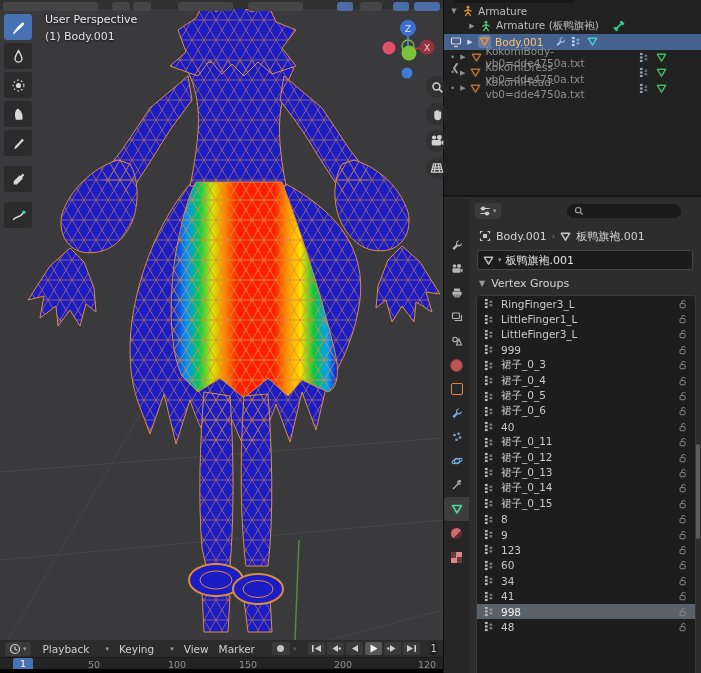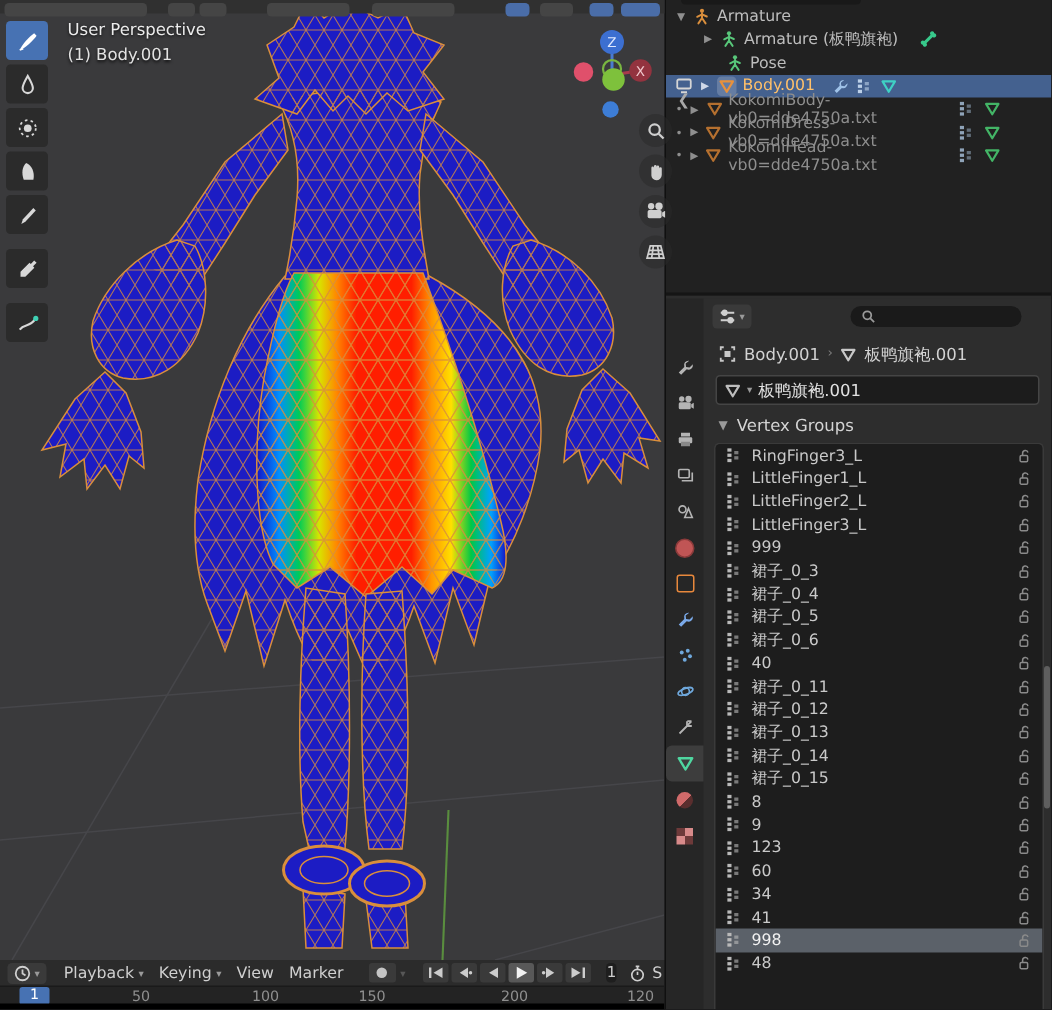--- a/index.html
+++ b/index.html
@@ -23,21 +23,21 @@
   .gizmo{position:absolute;right:26px;top:16px;z-index:5;}
   .navcol{position:absolute;right:13px;top:76px;display:flex;flex-direction:column;gap:5px;z-index:5;}
   .navbtn{width:22px;height:22px;border-radius:50%;background:rgba(42,42,42,.55);display:flex;align-items:center;justify-content:center;}
   .side-chev{position:absolute;right:1px;top:62px;color:#a9a9a9;font-size:10px;z-index:5;}
 
   
   .timeline{position:absolute;left:0;top:640px;width:443px;height:29px;}
   .tl-header{display:flex;align-items:center;height:17px;background:#2b2b2b;padding:0 5px;font-size:10.5px;color:#cfcfcf;border-bottom:1px solid #1a1a1a;}
   .tl-etype{display:flex;align-items:center;gap:2px;background:#3a3a3a;border-radius:3px;padding:1px 4px;margin-right:7px;}
   .chev{font-size:7px;color:#9a9a9a;}
-  .menu{padding:0 5px;display:flex;align-items:center;gap:3px;justify-content:space-between;}
+  .menu{padding:0 5px;display:flex;align-items:center;gap:16px;justify-content:space-between;}
   .rec-wrap{display:flex;align-items:center;gap:3px;margin-left:12px;}
   .recbtn{width:18px;height:13px;background:#3a3a3a;border-radius:2px;display:flex;align-items:center;justify-content:center;}
   .recdot{width:7px;height:7px;border-radius:50%;background:#c4c4c4;}
   .transport{display:flex;gap:2px;margin-left:12px;}
   .tbtn{width:17px;height:13px;background:#3a3a3a;border-radius:2px;display:flex;align-items:center;justify-content:center;}
   .tbtn.play{background:#585858;}
   .framefield{width:72px;height:13px;margin-left:10px;background:#1e1e1e;border-radius:3px;color:#cccccc;font-size:10px;line-height:13px;text-align:center;}
   .tl-endgrp{display:flex;align-items:center;gap:4px;margin-left:8px;color:#cfcfcf;font-size:10.5px;}
   .tl-ruler{position:relative;height:12px;background:#232323;}
   .curframe{position:absolute;left:13px;top:0;height:12px;line-height:12px;padding:0 7px;background:#4772b3;color:#fff;font-size:9.5px;border-radius:2px;}
@@ -512,26 +512,20 @@
         <span class="exp">▶</span>
         <svg class="ic" width="12" height="12" style="color:#58c77a">
             <use href="#i-man"></use>
           </svg>
         <span class="lbl">Armature (板鸭旗袍)</span>
         <svg class="ic" width="12" height="12" style="color:#37c98b;margin-left:10px">
             <use href="#i-bone"></use>
           </svg>
       </div>
 
-      <div class="orow ind2">
-        <svg class="ic" width="12" height="12" style="color:#58c77a">
-            <use href="#i-man"></use>
-          </svg>
-        <span class="lbl">Pose</span>
-      </div>
 
       <div class="orow sel">
         <svg class="ic" width="12" height="12" style="color:#d5d5d5">
             <use href="#i-monitor"></use>
           </svg>
         <span class="exp" style="color:#cfd8e8">▶</span>
         <span class="meshbadge">
             <svg class="ic" width="11" height="11" style="color:#e8913c">
               <use href="#i-tri"></use>
             </svg>
@@ -727,29 +721,20 @@
             <div class="vrow">
               <svg class="ic" width="11" height="11" style="color:#b9b9b9">
                 <use href="#i-vg"></use>
               </svg>
               <span class="vname">LittleFinger1_L</span>
               <svg class="ic lockic" width="10" height="10" style="color:#8a8a8a">
                 <use href="#i-lock"></use>
               </svg>
             </div>
 
-            <div class="vrow">
-              <svg class="ic" width="11" height="11" style="color:#b9b9b9">
-                <use href="#i-vg"></use>
-              </svg>
-              <span class="vname">LittleFinger2_L</span>
-              <svg class="ic lockic" width="10" height="10" style="color:#8a8a8a">
-                <use href="#i-lock"></use>
-              </svg>
-            </div>
 
             <div class="vrow">
               <svg class="ic" width="11" height="11" style="color:#b9b9b9">
                 <use href="#i-vg"></use>
               </svg>
               <span class="vname">LittleFinger3_L</span>
               <svg class="ic lockic" width="10" height="10" style="color:#8a8a8a">
                 <use href="#i-lock"></use>
               </svg>
             </div>

